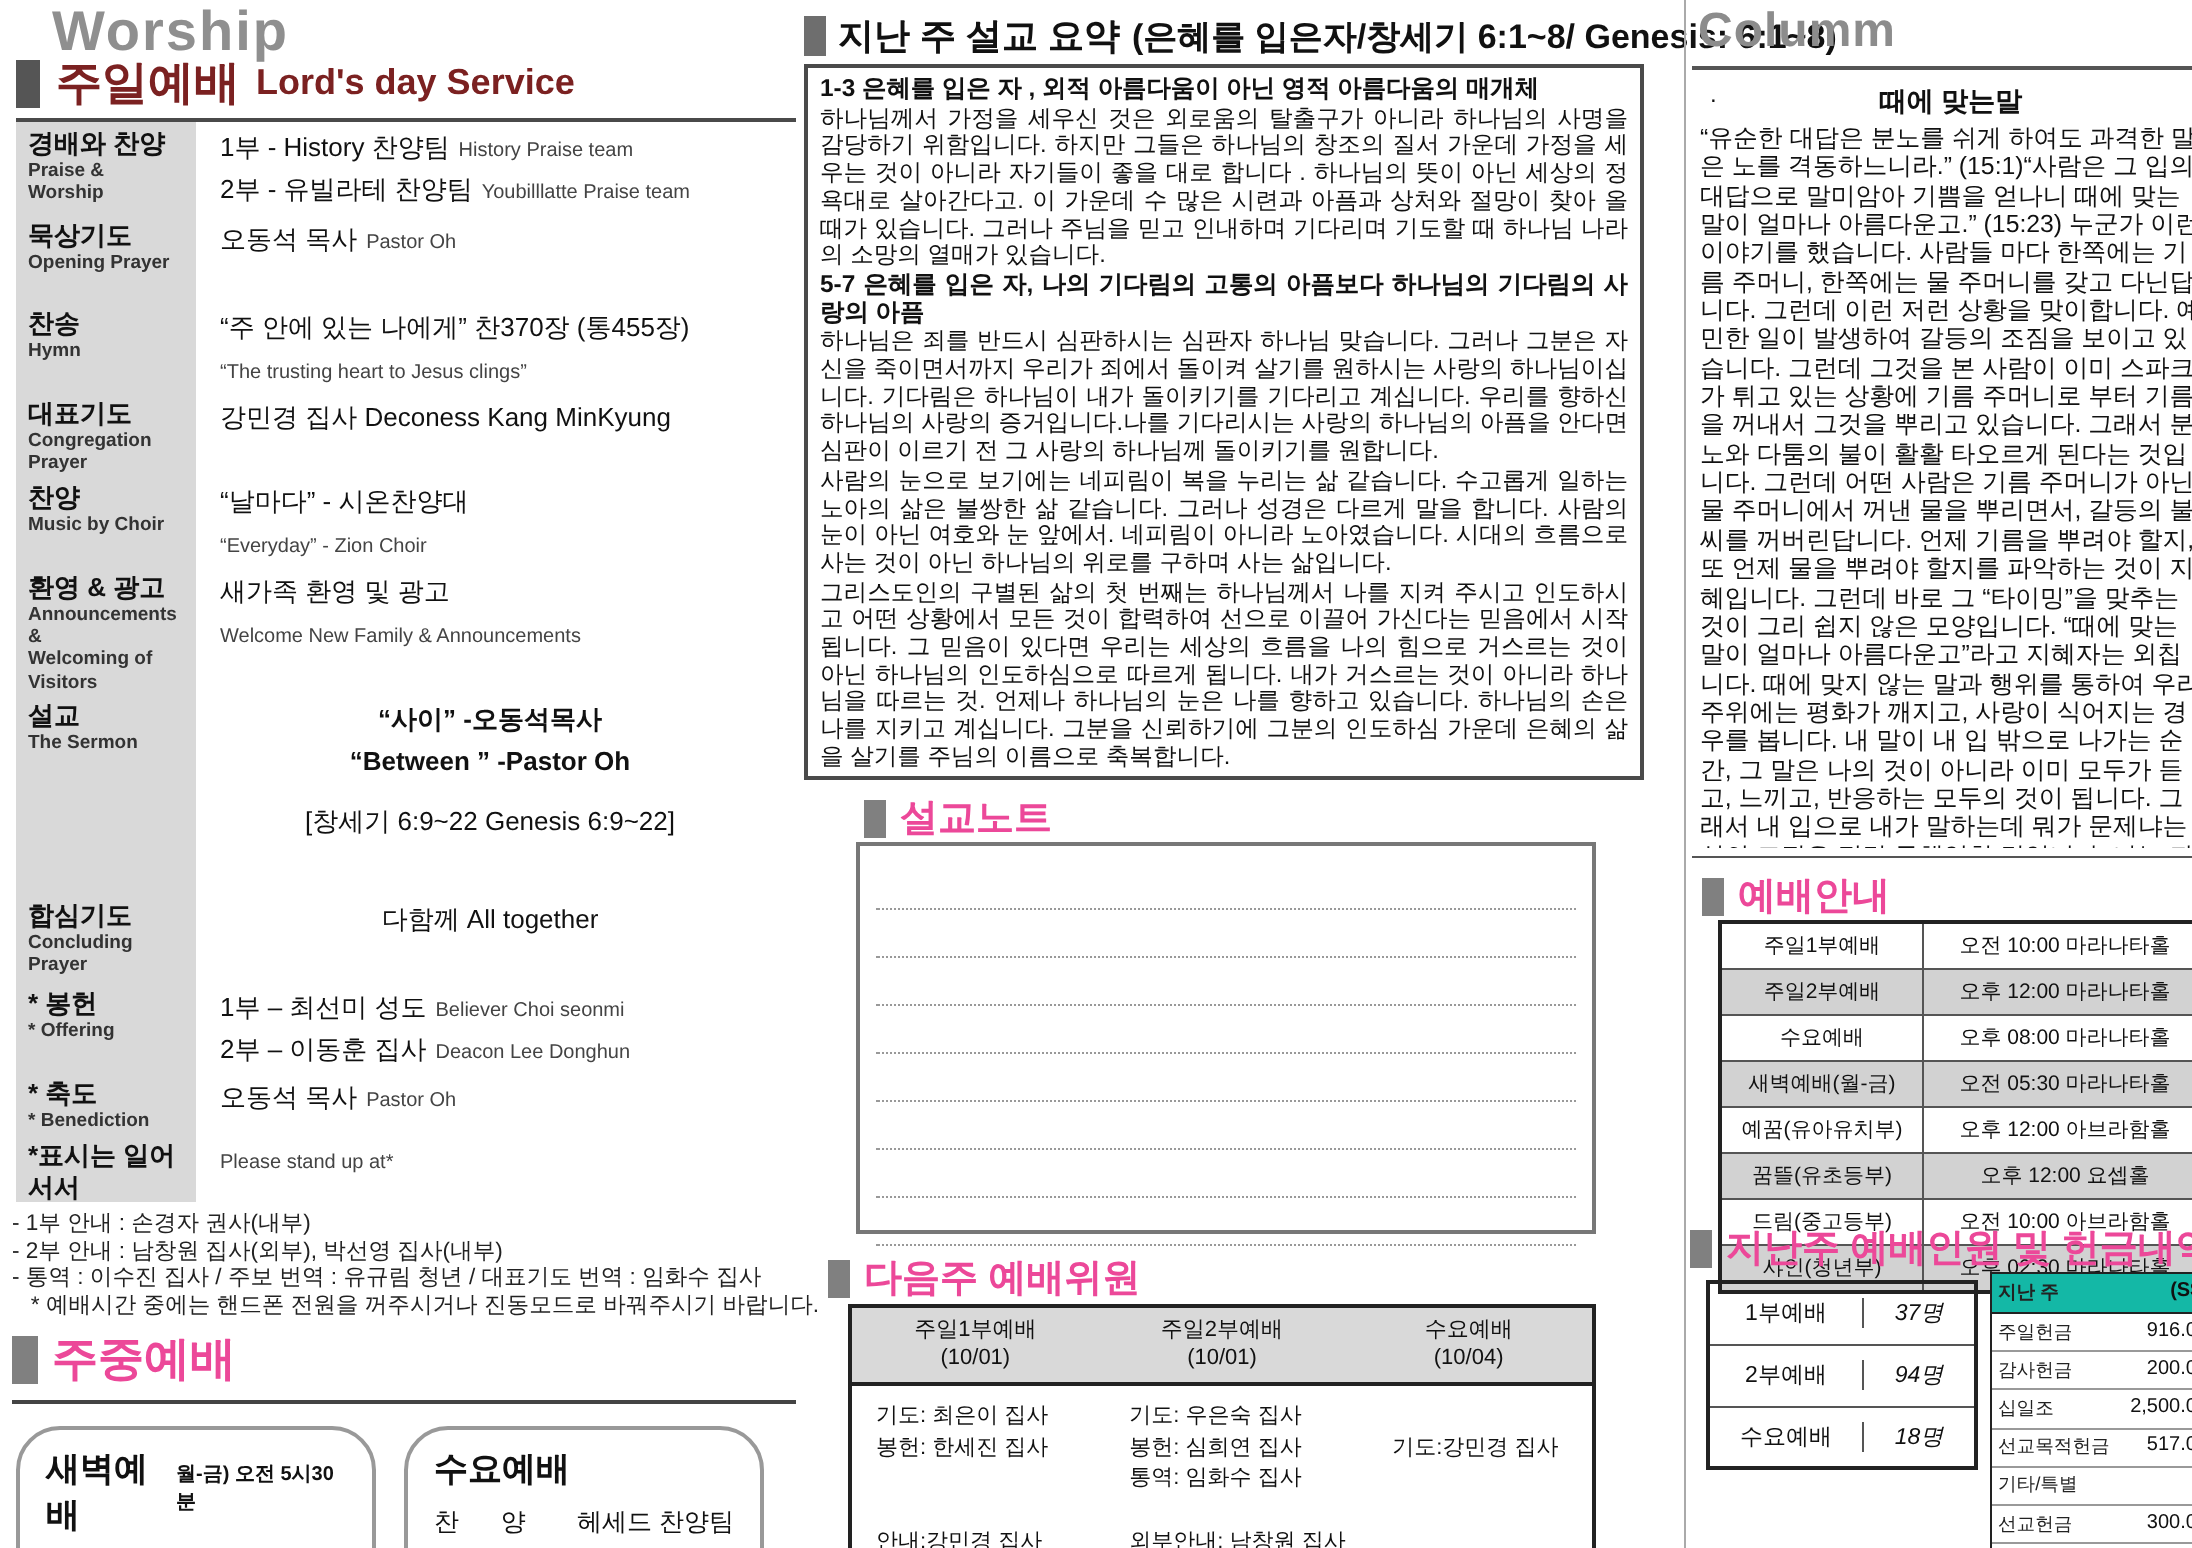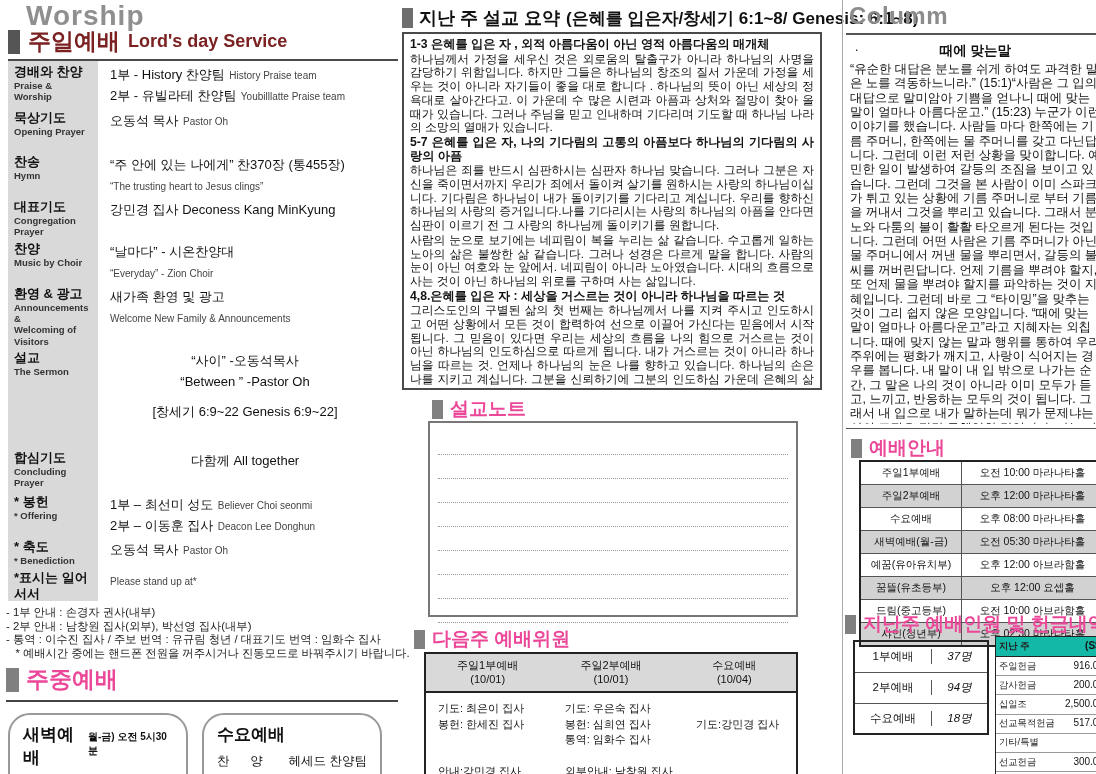--- a/index.html
+++ b/index.html
@@ -24,21 +24,21 @@
   .svc-row:nth-child(9){min-height:45px}.svc-row:nth-child(10){min-height:31px}
   .svc-row:nth-child(11){min-height:30px}
   .svc-lbl{width:90px;background:#d9d9d9;padding:3px 2px 0 6px;box-sizing:border-box;}
   .lko{font-size:13px;font-weight:bold;line-height:1.2;}
   .len{font-size:9.5px;font-weight:bold;color:#333;white-space:pre-line;line-height:1.2;}
   .svc-cnt{flex:1;padding:3px 0 0 12px;}
   .svc-cnt.center{text-align:center;padding-left:0;}
   .line{line-height:1.25;margin-bottom:1px;}
   .line.gap{margin-top:10px;}
   .main{font-size:13px;}
-  .main.b{font-weight:normal;}
+  .main.b{font-weight:bold;}
   .sub{font-size:10px;color:#444;}
   .ann{margin:5px 0 0 6px;}
   .ann-line{font-size:11.3px;line-height:13.5px;color:#222;white-space:pre;}
   .wk-head{margin:4px 0 11px 6px;border-bottom:2px solid #444;padding-bottom:5px;}
   .wk-head .sec-title{font-size:23px;}
   .wk-head .blk{width:13px;height:24px;}
   .boxes{display:flex;gap:14px;margin:9px 0 0 8px;}
   .wbox{border:2px solid #999;border-radius:22px;width:180px;height:114px;padding:8px 13px;box-sizing:border-box;}
   .wbox-head{display:flex;justify-content:space-between;align-items:baseline;}
   .wbox-title{font-size:17px;font-weight:bold;}
@@ -265,21 +265,20 @@
     <span class="sum-blk"></span>
     <span class="t1">지난 주 설교 요약</span>
     <span class="t2">(은혜를 입은자/창세기 6:1~8/ Genesis: 6:1~8)</span>
   </div>
   <div class="sum-box">
       <p class="sum-p b">1-3 은혜를 입은 자 , 외적 아름다움이 아닌 영적 아름다움의 매개체</p>
       <p class="sum-p">하나님께서 가정을 세우신 것은 외로움의 탈출구가 아니라 하나님의 사명을 감당하기 위함입니다. 하지만 그들은 하나님의 창조의 질서 가운데 가정을 세우는 것이 아니라 자기들이 좋을 대로 합니다 . 하나님의 뜻이 아닌 세상의 정욕대로 살아간다고. 이 가운데 수 많은 시련과 아픔과 상처와 절망이 찾아 올때가 있습니다. 그러나 주님을 믿고 인내하며 기다리며 기도할 때  하나님 나라의 소망의 열매가 있습니다.</p>
       <p class="sum-p b">5-7 은혜를  입은 자,  나의 기다림의 고통의 아픔보다 하나님의 기다림의 사랑의 아픔</p>
       <p class="sum-p">하나님은  죄를 반드시 심판하시는 심판자 하나님 맞습니다. 그러나 그분은 자신을 죽이면서까지 우리가 죄에서 돌이켜 살기를 원하시는 사랑의 하나님이십니다. 기다림은 하나님이 내가 돌이키기를 기다리고 계십니다.  우리를 향하신 하나님의 사랑의 증거입니다.나를 기다리시는 사랑의 하나님의 아픔을 안다면 심판이 이르기 전 그 사랑의 하나님께 돌이키기를 원합니다.</p>
       <p class="sum-p">사람의 눈으로 보기에는 네피림이  복을 누리는 삶 같습니다. 수고롭게 일하는 노아의 삶은 불쌍한 삶 같습니다. 그러나 성경은 다르게 말을 합니다.  사람의 눈이 아닌 여호와 눈 앞에서.  네피림이 아니라 노아였습니다. 시대의 흐름으로 사는 것이 아닌 하나님의 위로를 구하며 사는 삶입니다.</p>
-      <p class="sum-p b">4,8.은혜를 입은 자 : 세상을 거스르는 것이  아니라 하나님을  따르는 것</p>
       <p class="sum-p">그리스도인의 구별된 삶의 첫 번째는 하나님께서 나를 지켜 주시고 인도하시고 어떤 상황에서 모든 것이 합력하여 선으로 이끌어 가신다는  믿음에서 시작됩니다. 그 믿음이 있다면 우리는 세상의 흐름을 나의 힘으로 거스르는 것이 아닌 하나님의 인도하심으로 따르게 됩니다.  내가 거스르는 것이 아니라 하나님을 따르는 것.  언제나 하나님의 눈은 나를 향하고 있습니다. 하나님의 손은 나를 지키고 계십니다. 그분을 신뢰하기에 그분의 인도하심 가운데 은혜의 삶을 살기를 주님의 이름으로 축복합니다.</p>
     </div>
   <div class="note-title sec-title">
     <span class="blk"></span>
     <span>설교노트</span>
   </div>
   <div class="note-box">
       <div class="note-line"></div>
       <div class="note-line"></div>
       <div class="note-line"></div>

